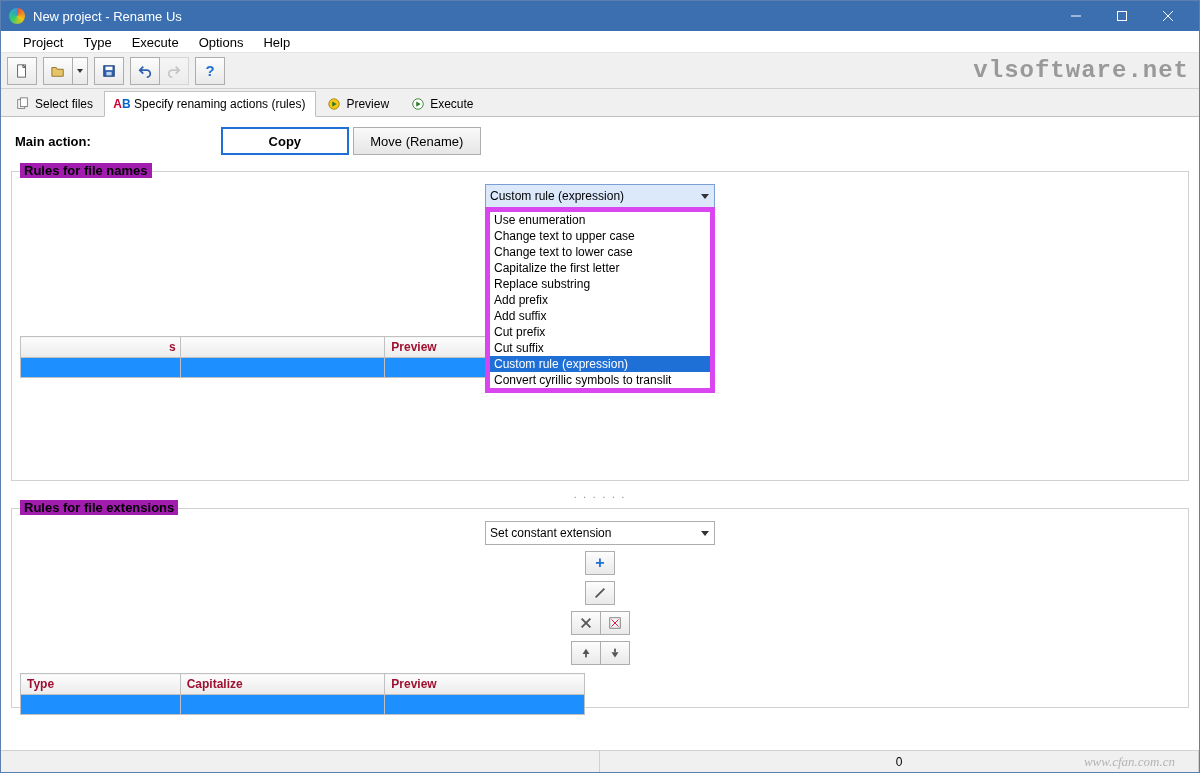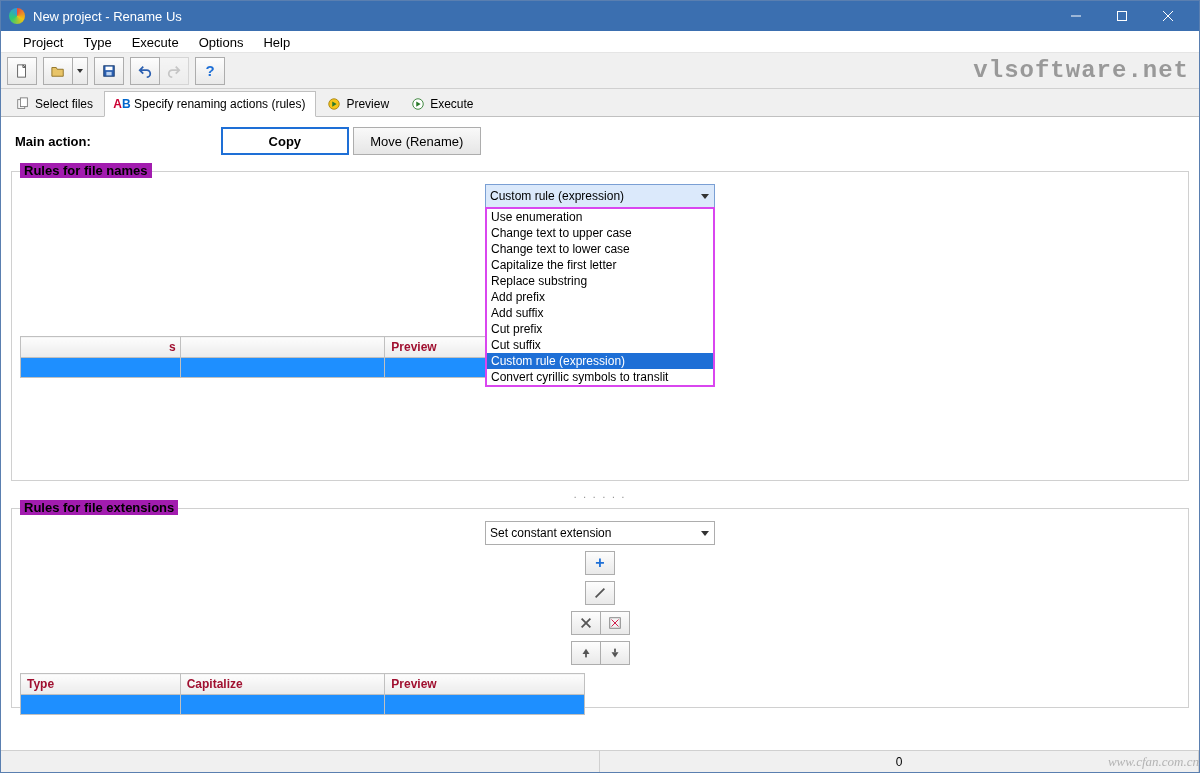--- a/index.html
+++ b/index.html
@@ -41,41 +41,41 @@
 
 
 .groupbox { margin: 6px 10px; border: 1px solid #d0d0d0; position: relative; padding: 12px 8px 8px 8px; }
 .groupbox .glabel { position: absolute; top: -9px; left: 8px; background: #a21caf; padding: 0 4px; font-weight: bold; font-size: 13px; }
 
 
 .ruletb { display: flex; align-items: center; gap: 6px; margin-bottom: 8px; flex-direction: column; }
 .ruletb .dropdown { position: relative; width: 230px; }
 .ruletb select, .ruletb .dropdown-display { width: 100%; height: 24px; border: 1px solid #7a9fd4; padding: 2px 4px; font-size: 12px; background:#dbe9fb; display:flex; align-items:center; justify-content:space-between; cursor:pointer;}
 .ruletb .dropdown-display.plain { background:#fff; border-color:#adadad;}
-.ddlist { position: absolute; top: 23px; left: 0; width: 230px; background: #fff; border: 2px solid #d946ef; z-index: 100; list-style: none; }
+.ddlist { position: absolute; top: 23px; left: 0; width: 230px; background: #fff; border: 5px solid #d946ef; z-index: 100; list-style: none; }
 .ddlist li { padding: 1px 4px; cursor: pointer; font-size: 12px; }
 .ddlist li:hover, .ddlist li.sel { background: #1e6fd6; color: #fff; }
 
 .rulebtngroup { display: flex; }
 .rbtn { width: 30px; height: 24px; border: 1px solid #adadad; background: linear-gradient(#fdfdfd,#e9e9e9); display: flex; align-items: center; justify-content: center; cursor: pointer; }
 .rbtn:not(:first-child){ margin-left:-1px;}
 
 
 .table { border: 1px solid #c0c0c0; border-collapse: collapse; width: 565px; }
 .table th { background: linear-gradient(#fdfdfd,#ebebeb); border: 1px solid #c0c0c0; text-align: left; padding: 3px 6px; color: #a01030; font-weight: bold; font-size: 12px; }
 .table td { border: 1px solid #c0c0c0; padding: 3px 6px; height: 20px; }
 .table tr.selrow td { background: #1e8fff; }
 
 
 .dots { text-align: center; color: #888; font-size: 10px; letter-spacing: 2px; padding: 2px 0; }
 
 
 .statusbar { position: absolute; bottom: 0; left: 0; right: 0; height: 22px; background: #f0f0f0; border-top: 1px solid #d0d0d0; display: flex; align-items: center; }
 .statusbar .seg { flex: 1; text-align: center; border-right: 1px solid #d0d0d0; height: 100%; display:flex; align-items:center; justify-content:center; font-size:12px; }
-.watermark { position: absolute; right: 0; bottom: 2px; color: rgba(120,120,120,0.5); font-size: 13px; font-style: italic; font-family: Georgia, serif; }
+.watermark { position: absolute; right: 24px; bottom: 2px; color: rgba(120,120,120,0.5); font-size: 13px; font-style: italic; font-family: Georgia, serif; }
 
 .gb1 { height: 310px; }
 .gb2 { height: 200px; }
 svg.ico { width:14px; height:14px; }
 </style>
 </head>
 <body>
 
 <div class="titlebar">
   <div class="appicon"></div>

